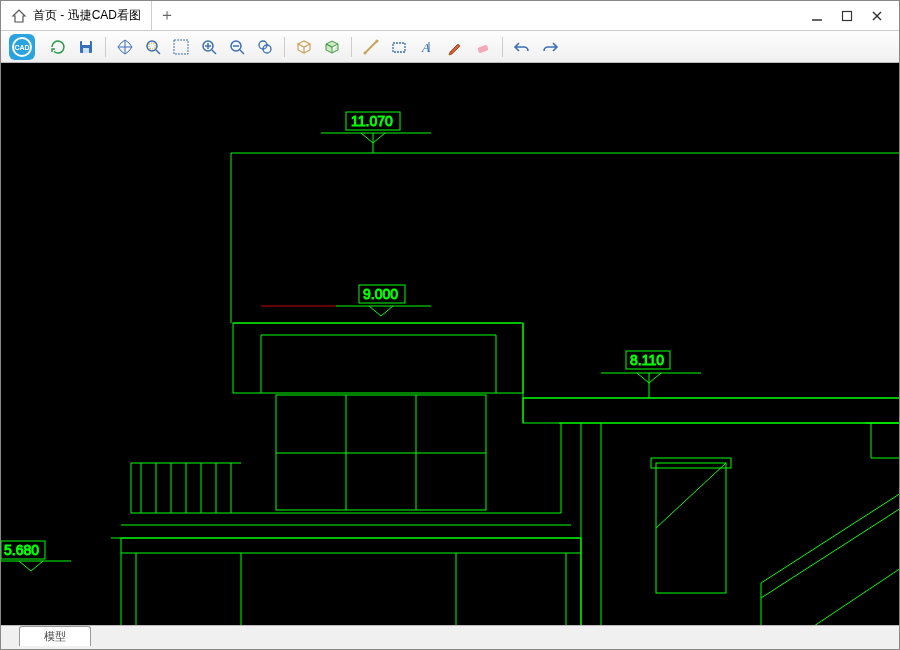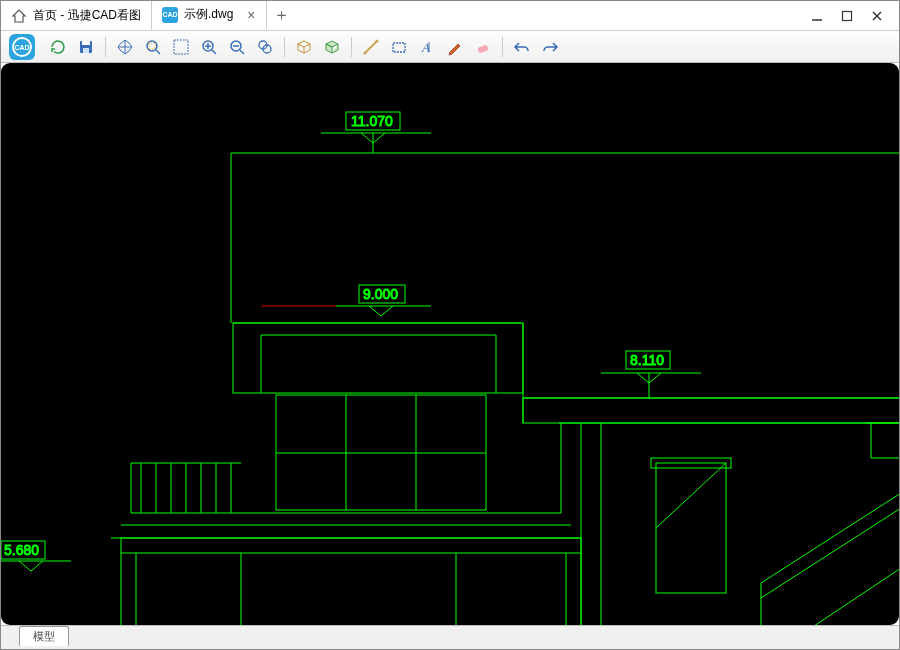--- a/index.html
+++ b/index.html
@@ -15,55 +15,48 @@
   .tab-add { width: 30px; display: flex; align-items: center; justify-content: center; color: #666; font-size: 16px; cursor: pointer; }
   .titlebar-spacer { flex: 1; }
   .win-controls { display: flex; align-items: center; gap: 10px; padding: 0 12px; }
   .win-btn { width: 20px; height: 20px; display: flex; align-items: center; justify-content: center; cursor: pointer; font-size: 14px; color: #444; }
   
   .toolbar { height: 32px; background: linear-gradient(#fdfdfd,#f0f0f0); border-bottom: 1px solid #bbb; display: flex; align-items: center; padding: 0 6px; gap: 2px; }
   .tool-btn { width: 26px; height: 26px; display: flex; align-items: center; justify-content: center; cursor: pointer; border: 1px solid transparent; border-radius: 2px; }
   .tool-sep { width: 1px; height: 20px; background: #ccc; margin: 0 4px; }
   .app-logo { width: 30px; height: 30px; margin-right: 6px; }
   
-  .canvas-area { flex: 1; background: #000; position: relative; overflow: hidden; border-radius: 9px; }
+  .canvas-area { flex: 1; background: #000; position: relative; overflow: hidden; }
   .canvas-area svg { position: absolute; top: 0; left: 0; }
   .text-input-overlay { position: absolute; background: #fff; border: 1px solid #000; padding: 1px 3px; font-size: 12px; font-family: SimSun, serif; }
   .text-input-overlay::after { content: ""; display: inline-block; width: 1px; height: 12px; background: #000; vertical-align: middle; animation: blink 1s infinite; }
   @keyframes blink { 50% { opacity: 0; } }
   
   .statusbar { height: 24px; background: #f0f0f0; border-top: 1px solid #bbb; display: flex; align-items: center; padding: 0 8px; font-size: 11px; color: #444; }
-  .model-tab { background: #fff; border: 1px solid #999; border-bottom: none; padding: 2px 13px; border-radius: 3px 3px 0 0; position: relative; top: -2px; margin-left: 10px; }
+  .model-tab { background: #fff; border: 1px solid #999; border-bottom: none; padding: 2px 24px; border-radius: 3px 3px 0 0; position: relative; top: -2px; margin-left: 10px; }
   .status-spacer { flex: 1; }
   .status-right a { color: #06c; text-decoration: none; }
   
   .cad-icon-sm { width:16px; height:16px; background:#2aa3de; border-radius:3px; display:flex; align-items:center; justify-content:center; color:#fff; font-size:7px; font-weight:bold; }
   .dim-text { fill:#0f0; font-size:14px; font-family:Arial; }
   .dim-text-border { stroke:#0f0; stroke-width:1; fill:none; }
 </style>
 </head>
 <body>
 
 <div class="window">
 
   <div class="titlebar">
     <div class="tab home">
       <span class="tab-icon">
         <svg width="16" height="16" viewBox="0 0 16 16">
             <path d="M2 8 L8 2 L14 8 L12 8 L12 14 L4 14 L4 8 Z" fill="none" stroke="#555" stroke-width="1.2"></path>
           </svg>
       </span>
       <span>首页 - 迅捷CAD看图</span>
-    </div>
-    <div class="tab active">
-      <span class="tab-icon">
-          <span class="cad-icon-sm">CAD</span>
-        </span>
-      <span>示例.dwg</span>
-      <span class="tab-close">×</span>
     </div>
     <div class="tab-add">＋</div>
     <div class="titlebar-spacer"></div>
     <div class="win-controls">
       <div class="win-btn">
           <svg width="12" height="12">
             <line x1="1" y1="10" x2="11" y2="10" stroke="#333" stroke-width="1.5"></line>
           </svg>
         </div>
       <div class="win-btn">

